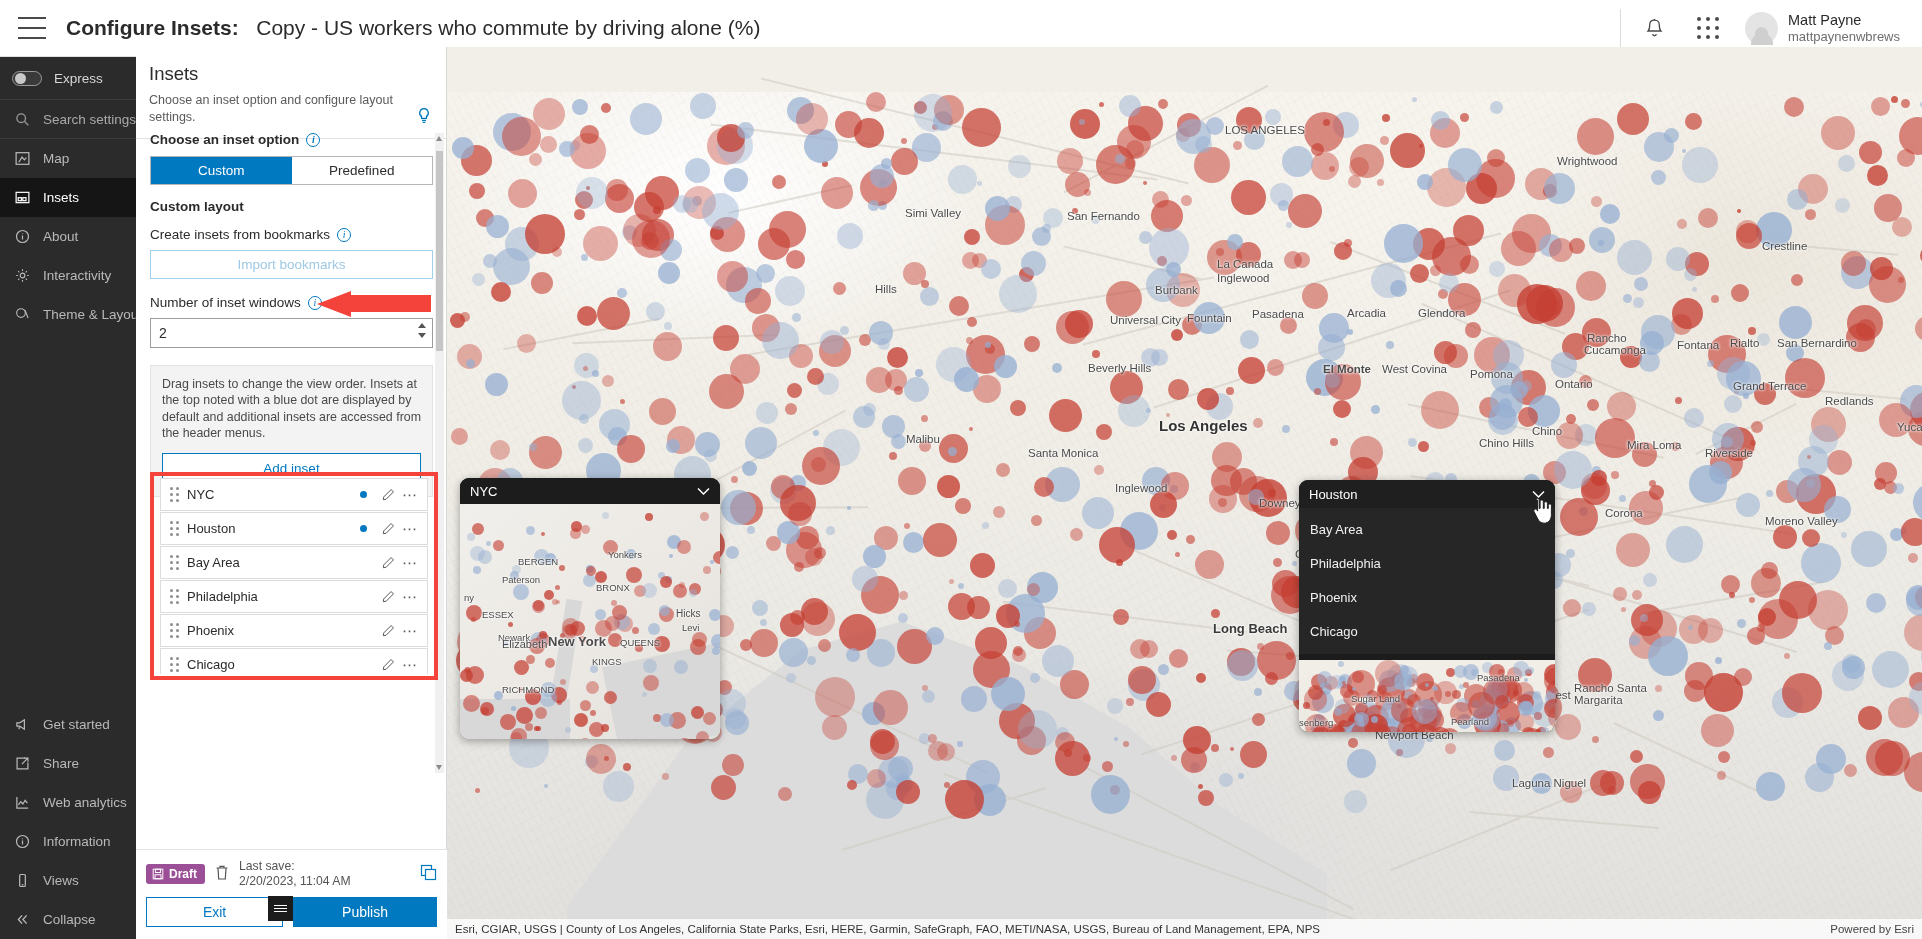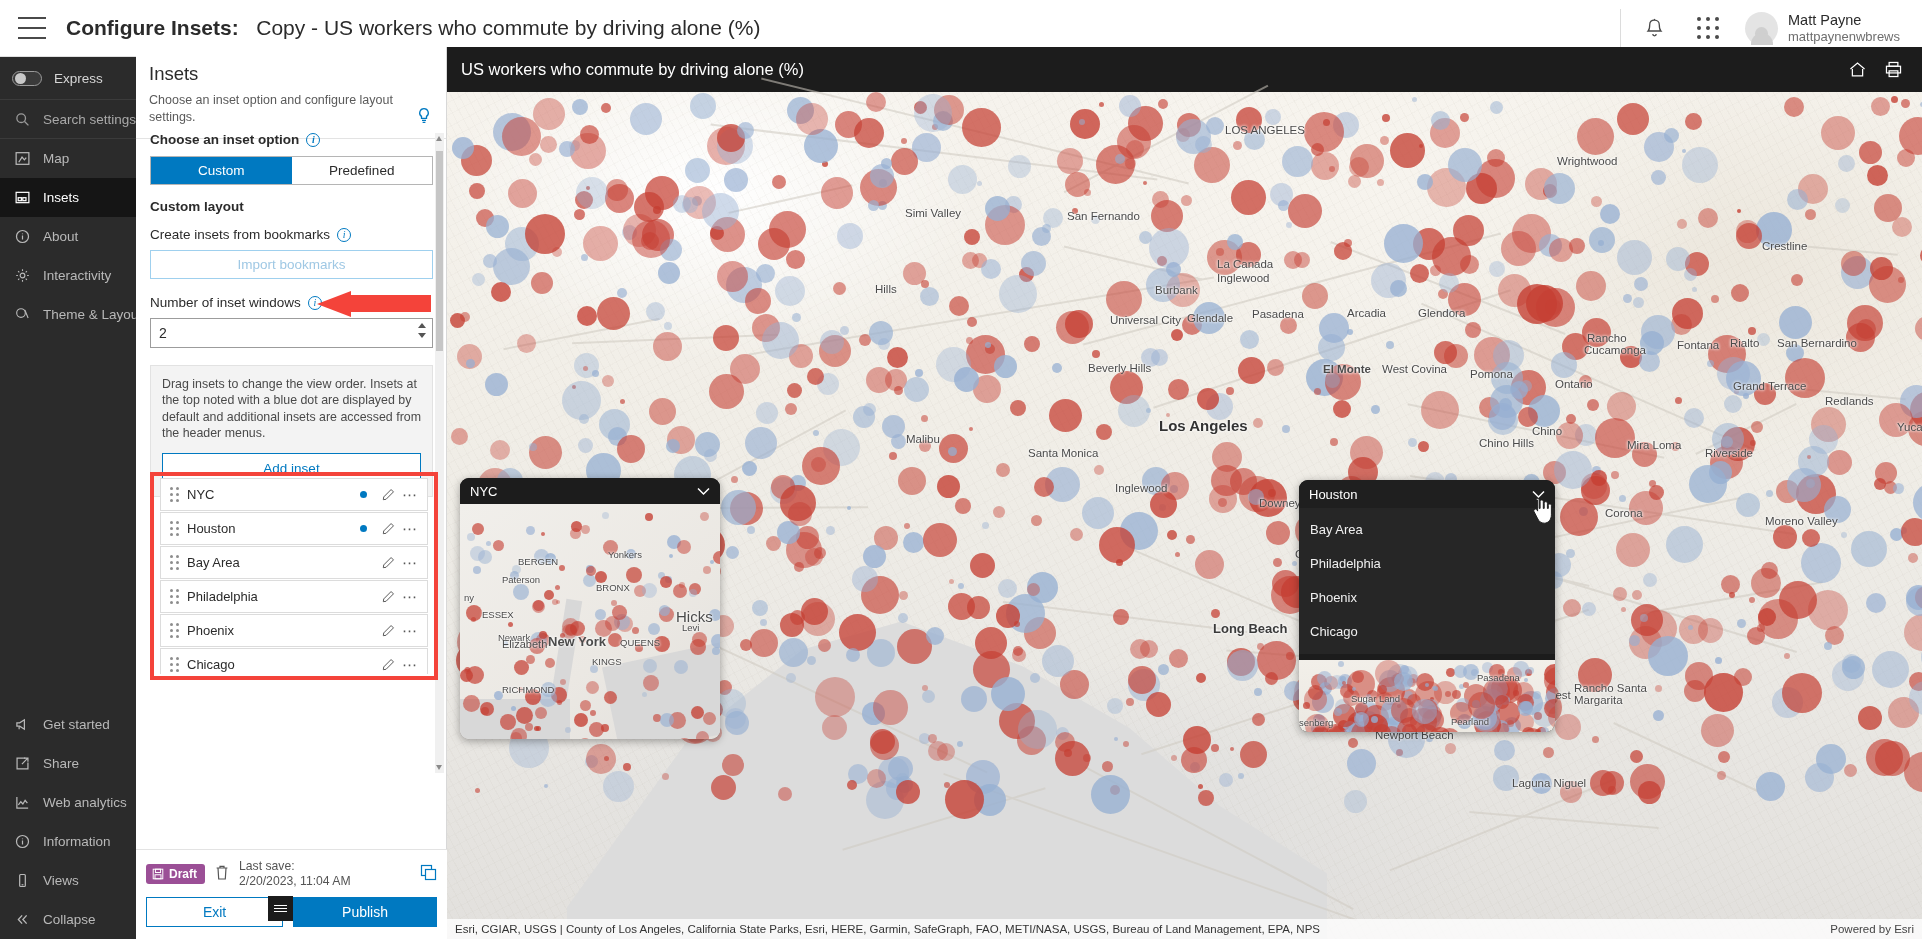--- a/index.html
+++ b/index.html
@@ -576,38 +576,20 @@
     <div class="redbox"></div>
   </div>
 
   <div class="arrow-anno">
     <svg width="116" height="26" viewBox="0 0 116 26">
       <path d="M116 4 L36 4 L36 0 L2 13 L36 26 L36 21 L116 21 Z" fill="#f4433a"></path>
     </svg>
   </div>
 
   <div class="maparea">
-    <div class="map-header">
-      <div class="map-title">US workers who commute by driving alone (%)</div>
-      <div class="map-hdr-right">
-        <div class="mh-ico">
-          <svg width="19" height="19" viewBox="0 0 20 20" fill="none" stroke="#fff" stroke-width="1.3">
-            <path d="M2.6 9.4L10 3.2l7.4 6.2"></path>
-              <path d="M4.6 9.6v7.2h10.8V9.6"></path>
-          </svg>
-        </div>
-        <div class="mh-ico">
-          <svg width="19" height="19" viewBox="0 0 20 20" fill="none" stroke="#fff" stroke-width="1.3">
-            <rect x="5.4" y="2.6" width="9.2" height="4"></rect>
-              <rect x="2.6" y="6.6" width="14.8" height="7"></rect>
-              <rect x="5.4" y="11.4" width="9.2" height="6"></rect>
-          </svg>
-        </div>
-      </div>
-    </div>
 
     <div class="mapcanvas" id="mapcanvas">
       <div class="terrain"></div>
       <div class="ocean"></div>
       <div class="roads" id="roads">
           <div style="left:222px;top:362px;width:188px;transform:rotate(-28.4deg)"></div>
           <div style="left:697px;top:256px;width:376px;transform:rotate(-18.2deg)"></div>
           <div style="left:683px;top:589px;width:470px;transform:rotate(-17.9deg)"></div>
           <div style="left:629px;top:196px;width:432px;transform:rotate(-14.9deg)"></div>
           <div style="left:620px;top:745px;width:304px;transform:rotate(27.9deg)"></div>
@@ -1551,21 +1533,21 @@
           <div class="lbl-map" style="left: 778px; top: 32px;">LOS ANGELES</div>
           <div class="lbl-map" style="left: 1110px; top: 63px;">Wrightwood</div>
           <div class="lbl-map" style="left: 458px; top: 115px;">Simi Valley</div>
           <div class="lbl-map" style="left: 620px; top: 118px;">San Fernando</div>
           <div class="lbl-map" style="left: 1315px; top: 148px;">Crestline</div>
           <div class="lbl-map" style="left: 770px; top: 166px;">La Canada</div>
           <div class="lbl-map" style="left: 770px; top: 180px;">Inglewood</div>
           <div class="lbl-map" style="left: 708px; top: 192px;">Burbank</div>
           <div class="lbl-map" style="left: 428px; top: 191px;">Hills</div>
           <div class="lbl-map" style="left: 663px; top: 222px;">Universal City</div>
-          <div class="lbl-map" style="left: 740px; top: 220px;">Glendale</div>
+          <div class="lbl-map" style="left: 740px; top: 220px;">Fountain</div>
           <div class="lbl-map" style="left: 805px; top: 216px;">Pasadena</div>
           <div class="lbl-map" style="left: 900px; top: 215px;">Arcadia</div>
           <div class="lbl-map" style="left: 971px; top: 215px;">Glendora</div>
           <div class="lbl-map" style="left: 1140px; top: 240px;">Rancho</div>
           <div class="lbl-map" style="left: 1137px; top: 252px;">Cucamonga</div>
           <div class="lbl-map" style="left: 1230px; top: 247px;">Fontana</div>
           <div class="lbl-map" style="left: 1283px; top: 245px;">Rialto</div>
           <div class="lbl-map" style="left: 1330px; top: 245px;">San Bernardino</div>
           <div class="lbl-map" style="left: 641px; top: 270px;">Beverly Hills</div>
           <div class="lbl-map" style="left: 876px; top: 271px; font-weight: bold;">El Monte</div>
@@ -1760,21 +1742,21 @@
           <span class="dot" style="left:213px;top:80px;width:14px;height:14px;background:rgba(197,62,50,0.61)"></span>
           <span class="dot" style="left:166px;top:63px;width:16px;height:16px;background:rgba(197,62,50,0.70)"></span>
         </div>
       <div id="nyclabels">
           <div class="lbl-map" style="left: 58px; top: 52px; font-size: 9.5px;">BERGEN</div>
           <div class="lbl-map" style="left: 148px; top: 45px; font-size: 9.5px;">Yonkers</div>
           <div class="lbl-map" style="left: 42px; top: 70px; font-size: 9.5px;">Paterson</div>
           <div class="lbl-map" style="left: 136px; top: 78px; font-size: 9.5px;">BRONX</div>
           <div class="lbl-map" style="left: 4px; top: 88px; font-size: 9.5px;">ny</div>
           <div class="lbl-map" style="left: 22px; top: 105px; font-size: 9.5px;">ESSEX</div>
-          <div class="lbl-map" style="left: 216px; top: 104px; font-size: 15px;">Hicks</div>
+          <div class="lbl-map" style="left: 216px; top: 104px; font-size: 10px;">Hicks</div>
           <div class="lbl-map" style="left: 222px; top: 118px; font-size: 9.5px;">Levi</div>
           <div class="lbl-map" style="left: 38px; top: 128px; font-size: 9.5px;">Newark</div>
           <div class="lbl-map" style="left: 160px; top: 133px; font-size: 9.5px;">QUEENS</div>
           <div class="lbl-map" style="left: 88px; top: 130px; font-size: 13px; font-weight: 700;">New York</div>
           <div class="lbl-map" style="left: 42px; top: 134px; font-size: 11px;">Elizabeth</div>
           <div class="lbl-map" style="left: 132px; top: 152px; font-size: 9.5px;">KINGS</div>
           <div class="lbl-map" style="left: 42px; top: 180px; font-size: 9.5px;">RICHMOND</div>
         </div>
     </div>
   </div>

